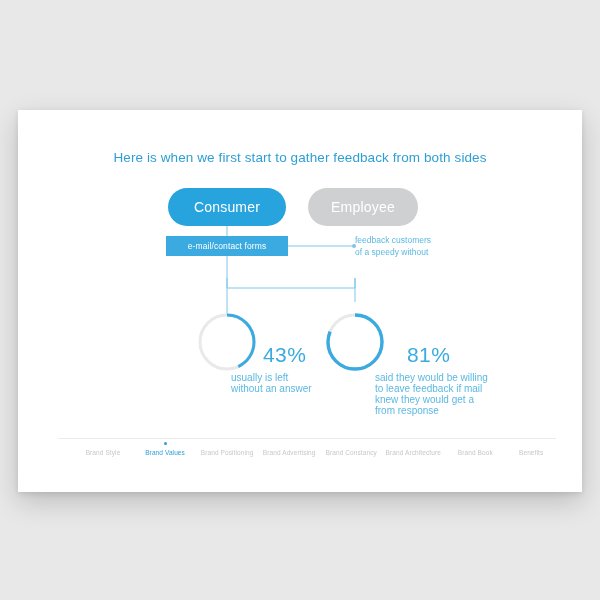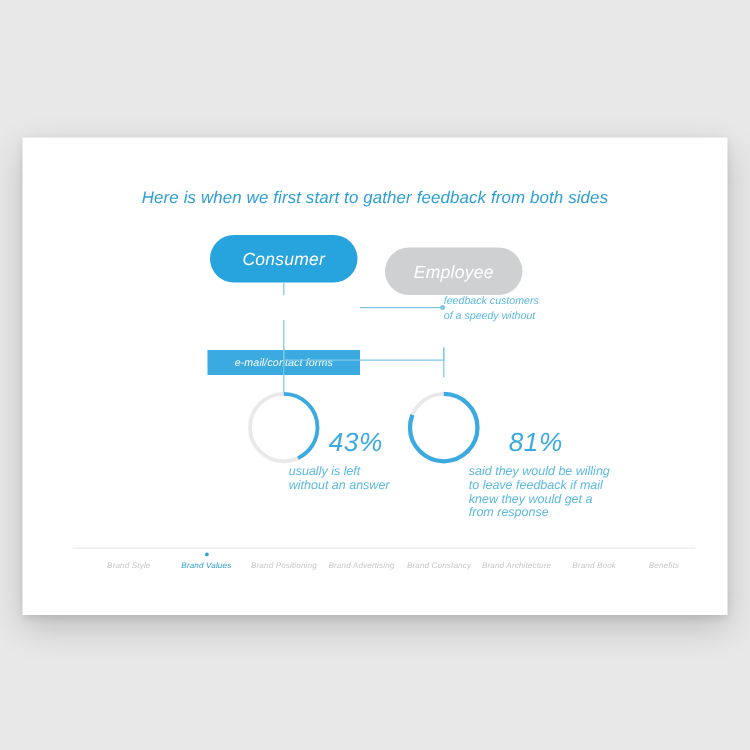--- a/index.html
+++ b/index.html
@@ -10,21 +10,20 @@
     width: 600px;
     height: 600px;
     background: #e8e8e8;
     font-family: "Liberation Sans", sans-serif;
     overflow: hidden;
   }
   #stage {
     position: relative;
     width: 600px;
     height: 560px;
-    font-style: italic;
   }
   .slide {
     position: absolute;
     left: 18px;
     top: 110px;
     width: 564px;
     height: 382px;
     background: #ffffff;
     box-shadow: 0 10px 26px rgba(0,0,0,0.18), 0 2px 6px rgba(0,0,0,0.10);
   }
@@ -61,38 +60,36 @@
     left: 150px;
     top: 78px;
     width: 118px;
     background: #27a3dd;
   }
   .pill-employee {
     left: 290px;
     top: 78px;
     width: 110px;
     background: #cfd0d2;
-    margin-top: 10px;
   }
 
   .tag {
     position: absolute;
     left: 148px;
     top: 126px;
     width: 122px;
     height: 20px;
     border-radius: 0;
     background: #3aaae0;
     color: #ffffff;
     font-size: 8.5px;
     display: flex;
     align-items: center;
     justify-content: center;
     letter-spacing: 0.1px;
-    margin-top: 44px;
   }
 
   .assure {
     position: absolute;
     left: 337px;
     top: 124px;
     width: 130px;
     color: #5bb9e2;
     font-size: 8.5px;
     line-height: 12px;

